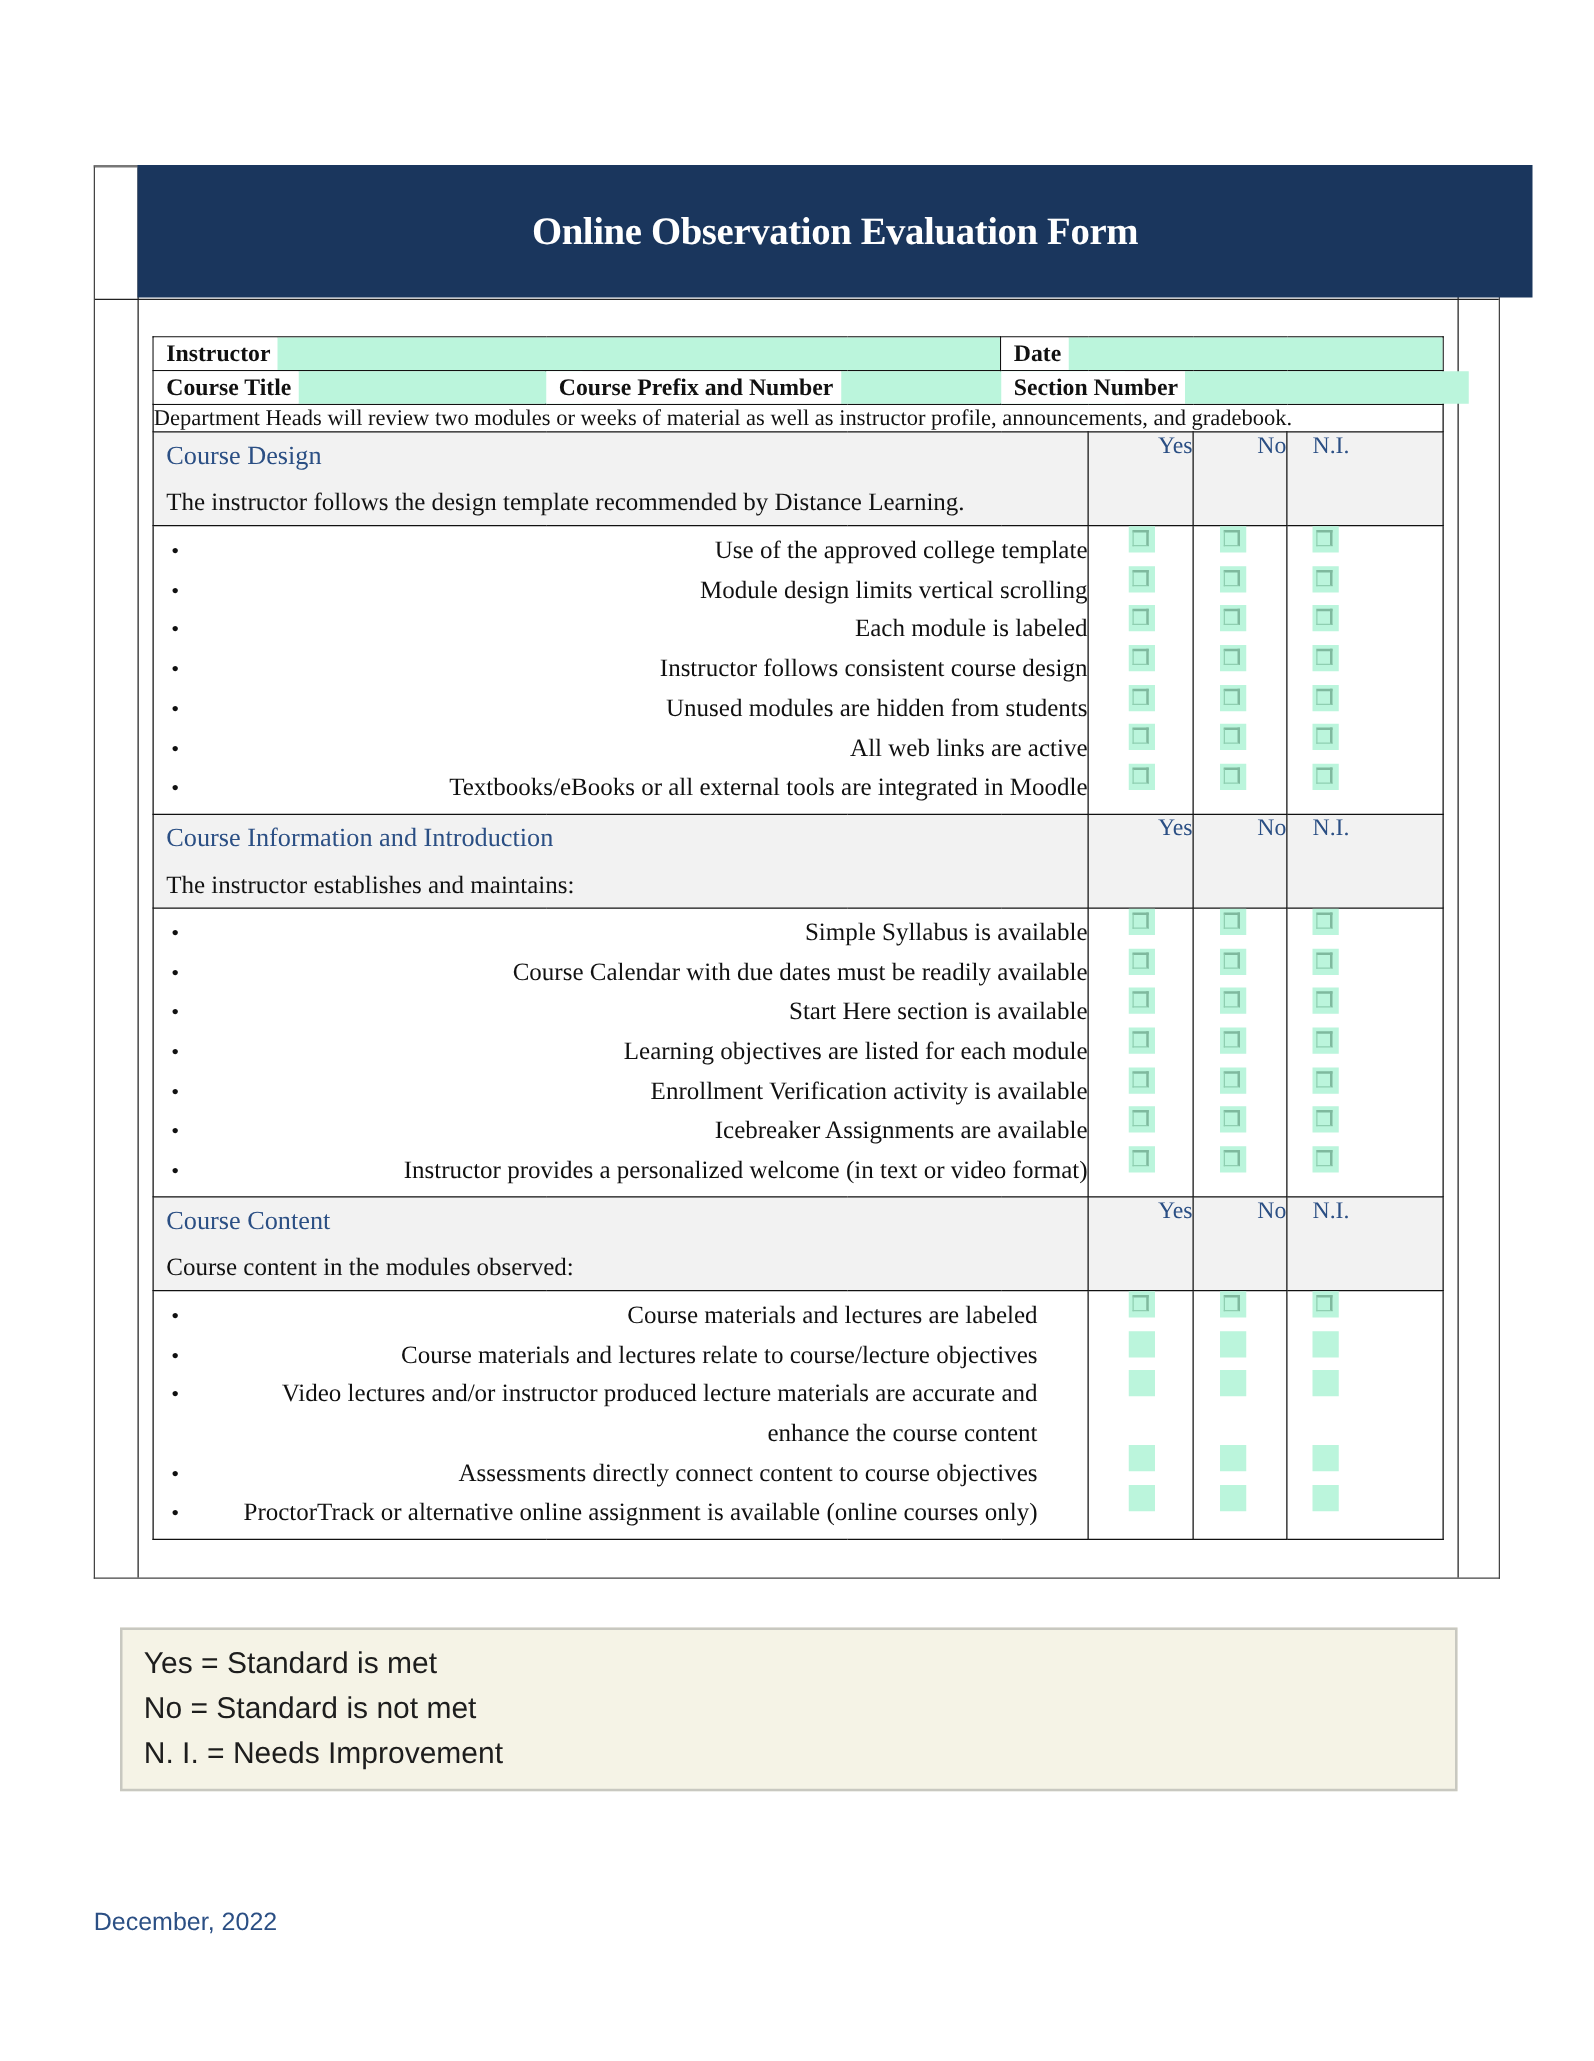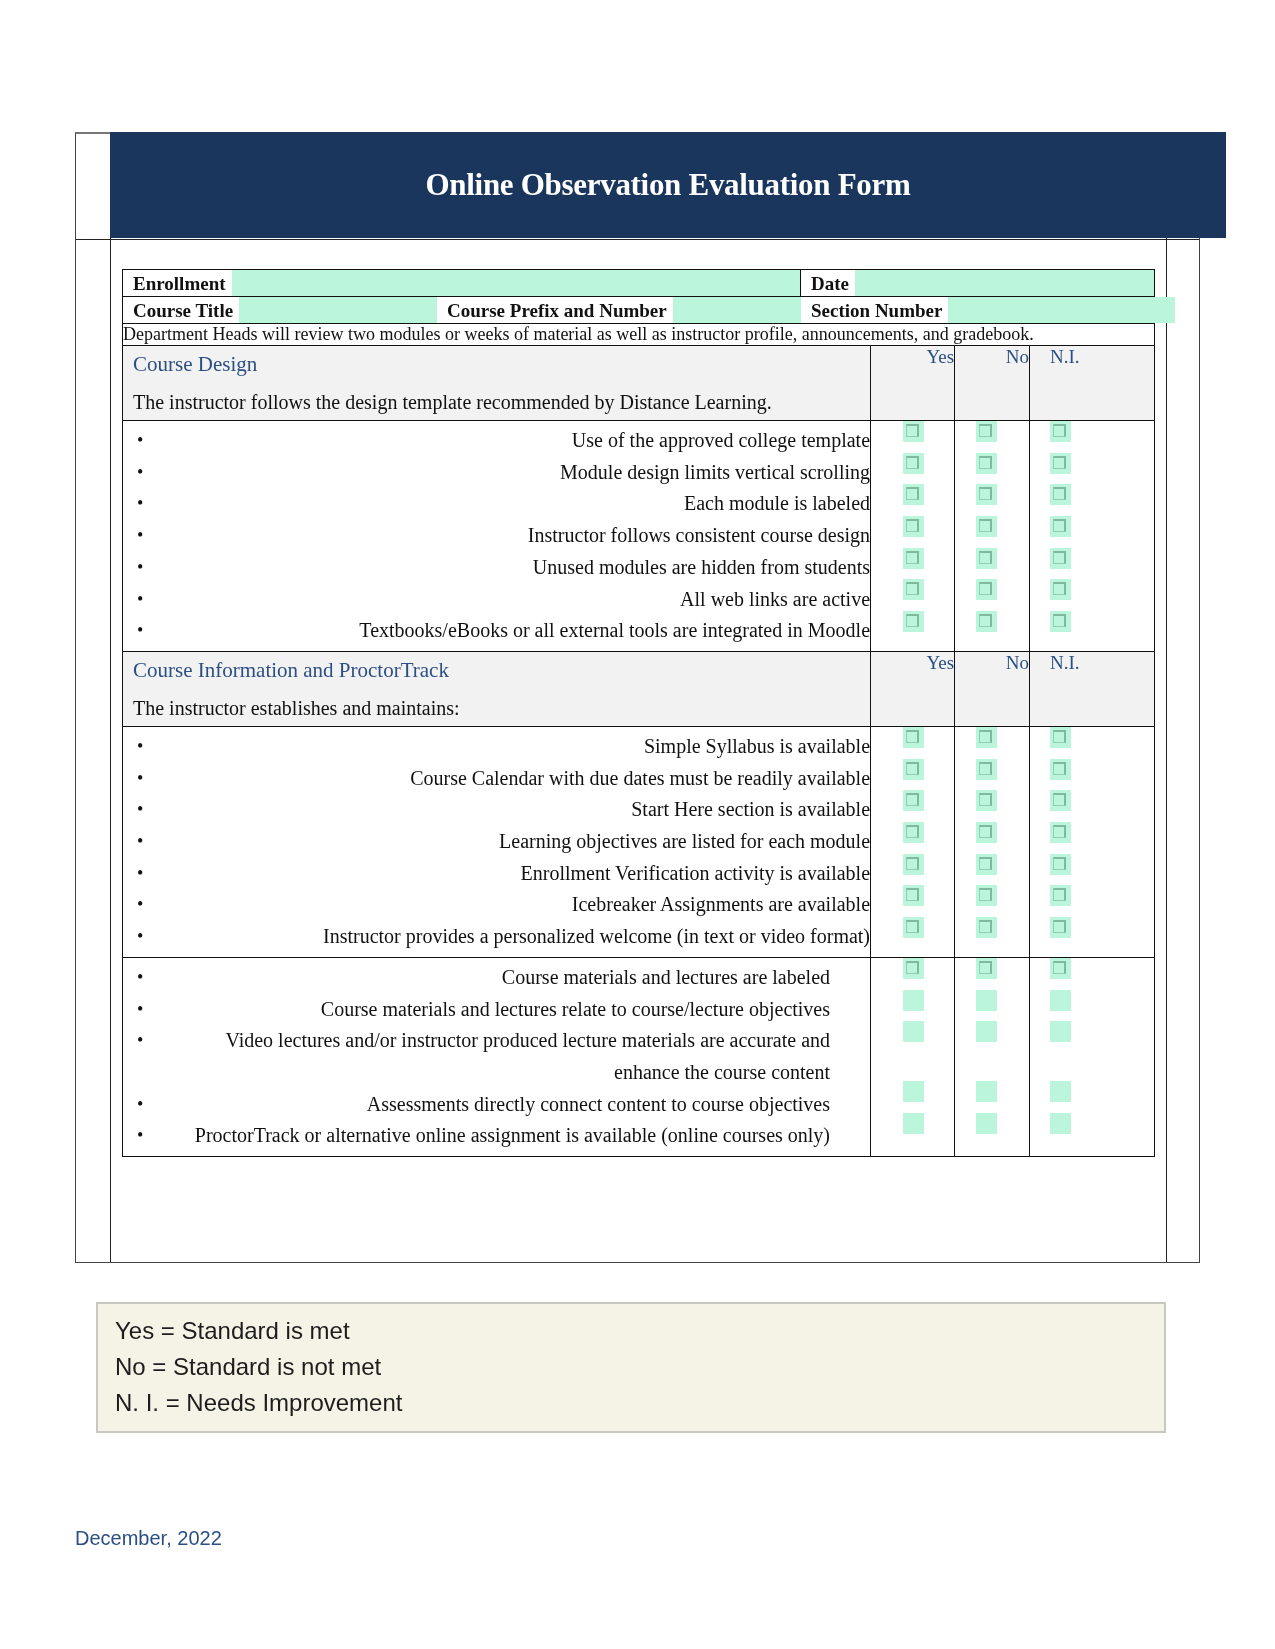--- a/index.html
+++ b/index.html
@@ -79,21 +79,21 @@
       <col style="width:70px">
     <col style="width:84px">
       <col style="width:75px">
       <col style="width:125px">
   </colgroup>
 
   <tbody>
       <tr class="hdr-row">
     <td colspan="3">
       <div class="field">
-        <span class="lbl">Enrollment</span>
+        <span class="lbl">Instructor</span>
         <input class="val" type="text" value="" style="">
       </div>
     </td>
     <td colspan="4">
       <div class="field">
         <span class="lbl">Date</span>
         <input class="val" type="text" value="" style="">
       </div>
     </td>
   </tr>
@@ -166,21 +166,21 @@
       <span class="cb styled"></span>
       <span class="cb styled"></span>
       <span class="cb styled"></span>
       <span class="cb styled"></span>
       <span class="cb styled"></span>
     </td>
   </tr>
 
   <tr class="sec-head" style="height:74px">
     <td colspan="4">
-      <div class="sec-title">Course Information and ProctorTrack</div>
+      <div class="sec-title">Course Information and Introduction</div>
       <div class="sec-desc">The instructor establishes and maintains:</div>
     </td>
     <td class="col-head">Yes</td>
     <td class="col-head">No</td>
     <td class="col-head" style="text-align:left;padding-left:20px">N.I.</td>
   </tr>
   <tr>
     <td colspan="4">
       <ul class="items">
         <li>Simple Syllabus is available</li>
@@ -214,20 +214,29 @@
       <span class="cb styled"></span>
       <span class="cb styled"></span>
       <span class="cb styled"></span>
       <span class="cb styled"></span>
       <span class="cb styled"></span>
       <span class="cb styled"></span>
       <span class="cb styled"></span>
     </td>
   </tr>
 
+  <tr class="sec-head" style="height:74px">
+    <td colspan="4">
+      <div class="sec-title">Course Content</div>
+      <div class="sec-desc">Course content in the modules observed:</div>
+    </td>
+    <td class="col-head">Yes</td>
+    <td class="col-head">No</td>
+    <td class="col-head" style="text-align:left;padding-left:20px">N.I.</td>
+  </tr>
   <tr>
     <td colspan="4">
       <ul class="items" style="padding-right:40px">
         <li>Course materials and lectures are labeled</li>
         <li>Course materials and lectures relate to course/lecture objectives</li>
         <li>Video lectures and/or instructor produced lecture materials are accurate and enhance the course content</li>
         <li>Assessments directly connect content to course objectives</li>
         <li>ProctorTrack or alternative online assignment is available (online courses only)</li>
       </ul>
     </td>

